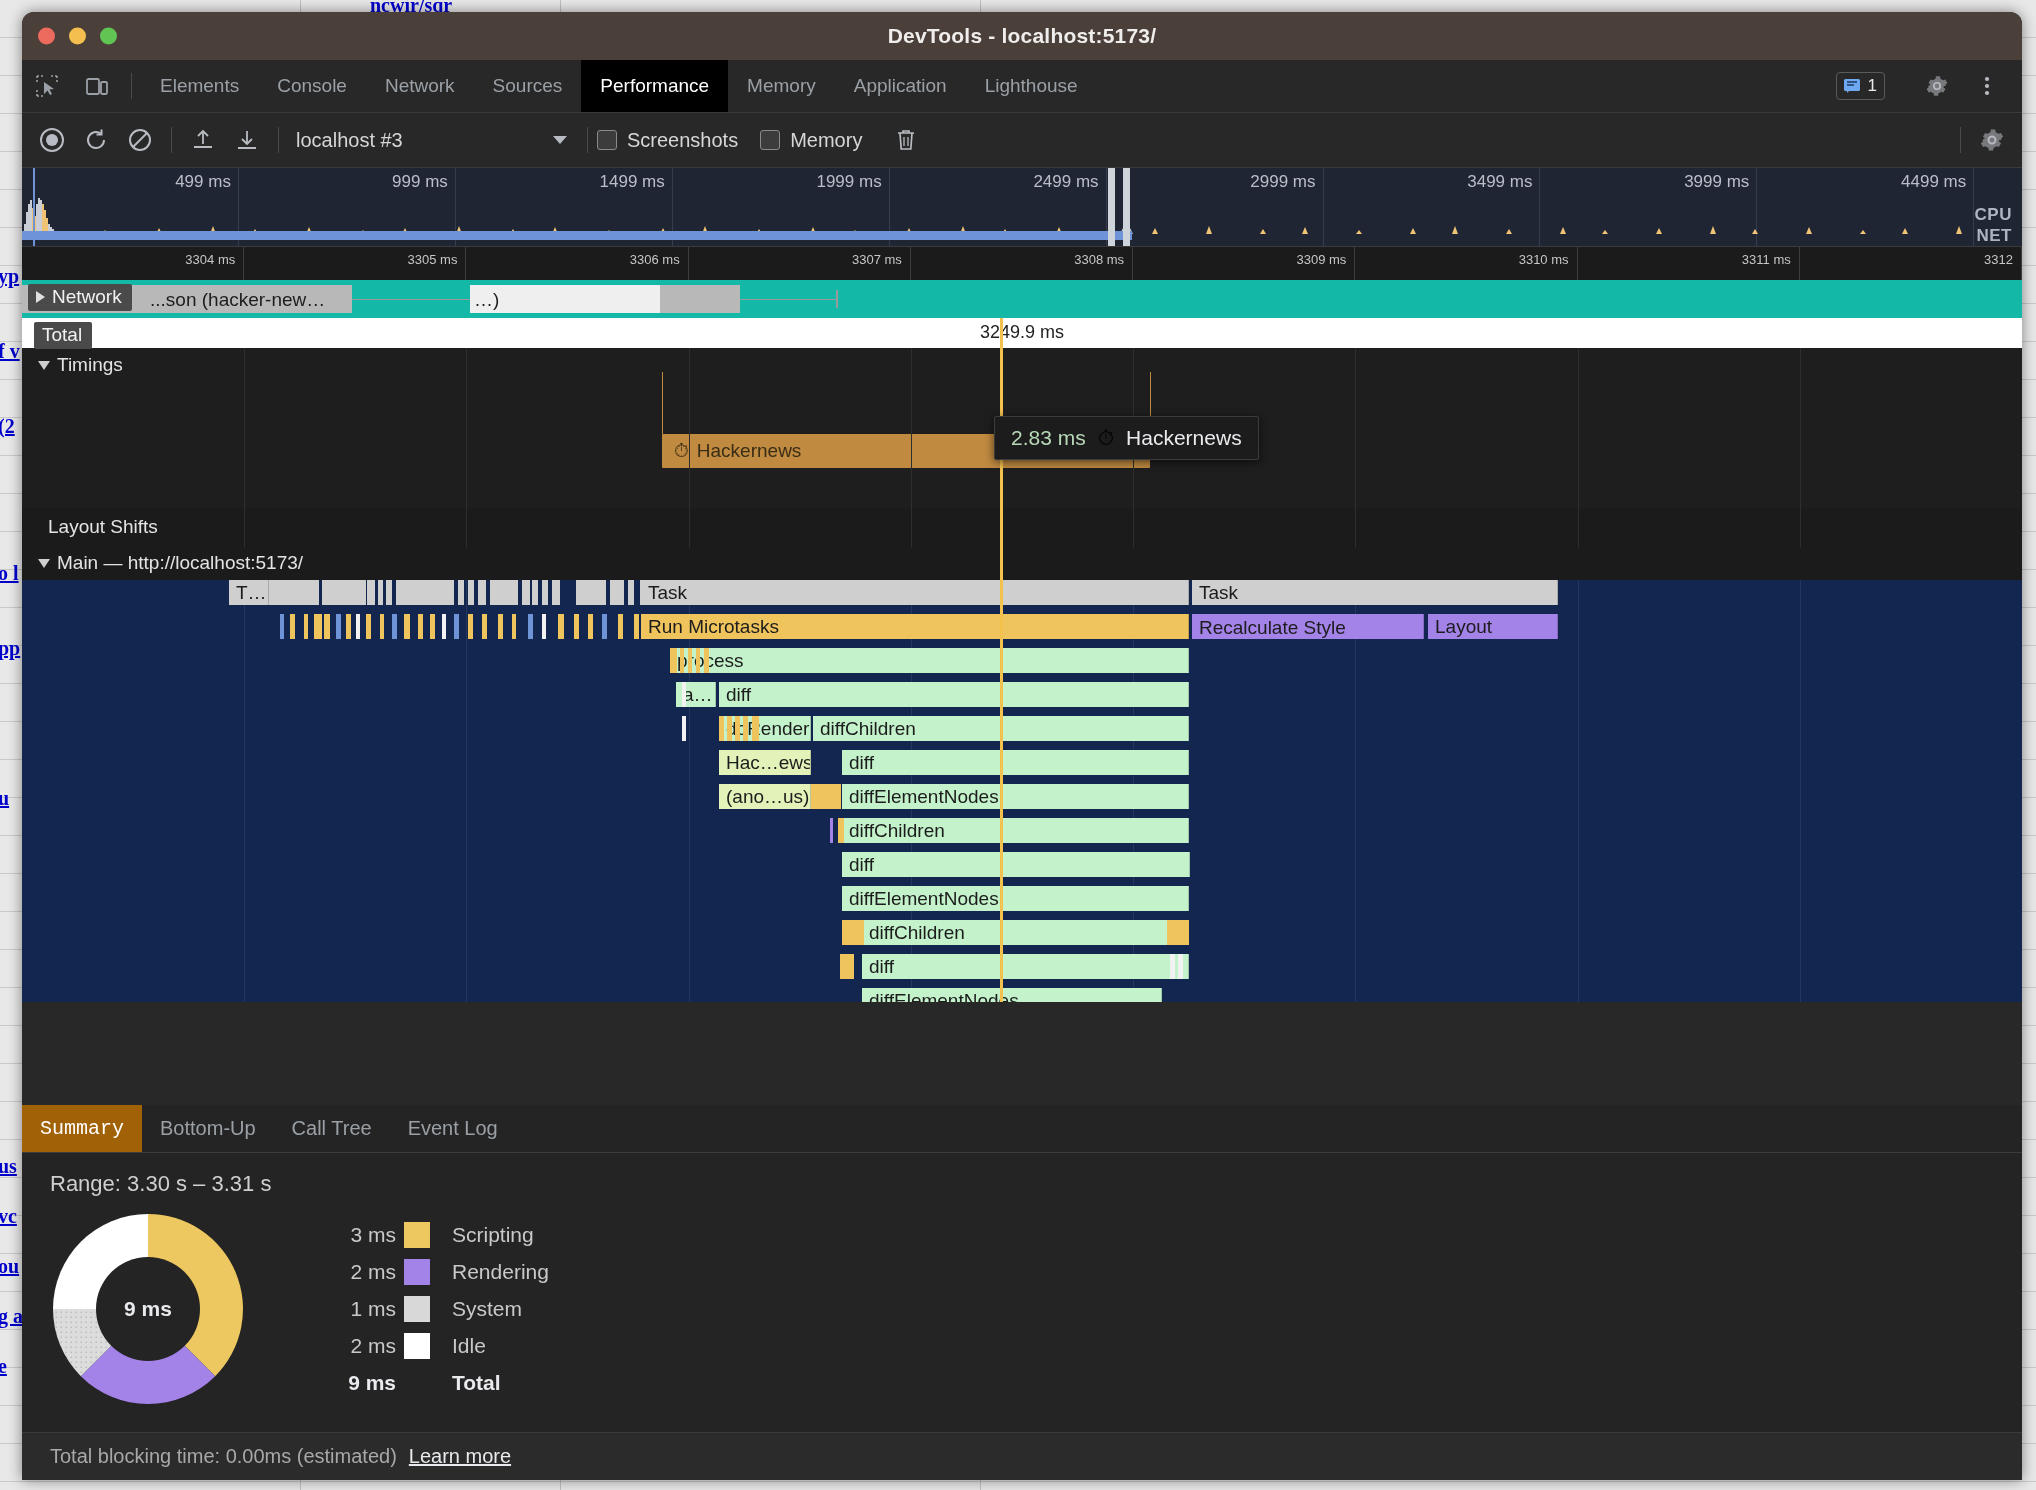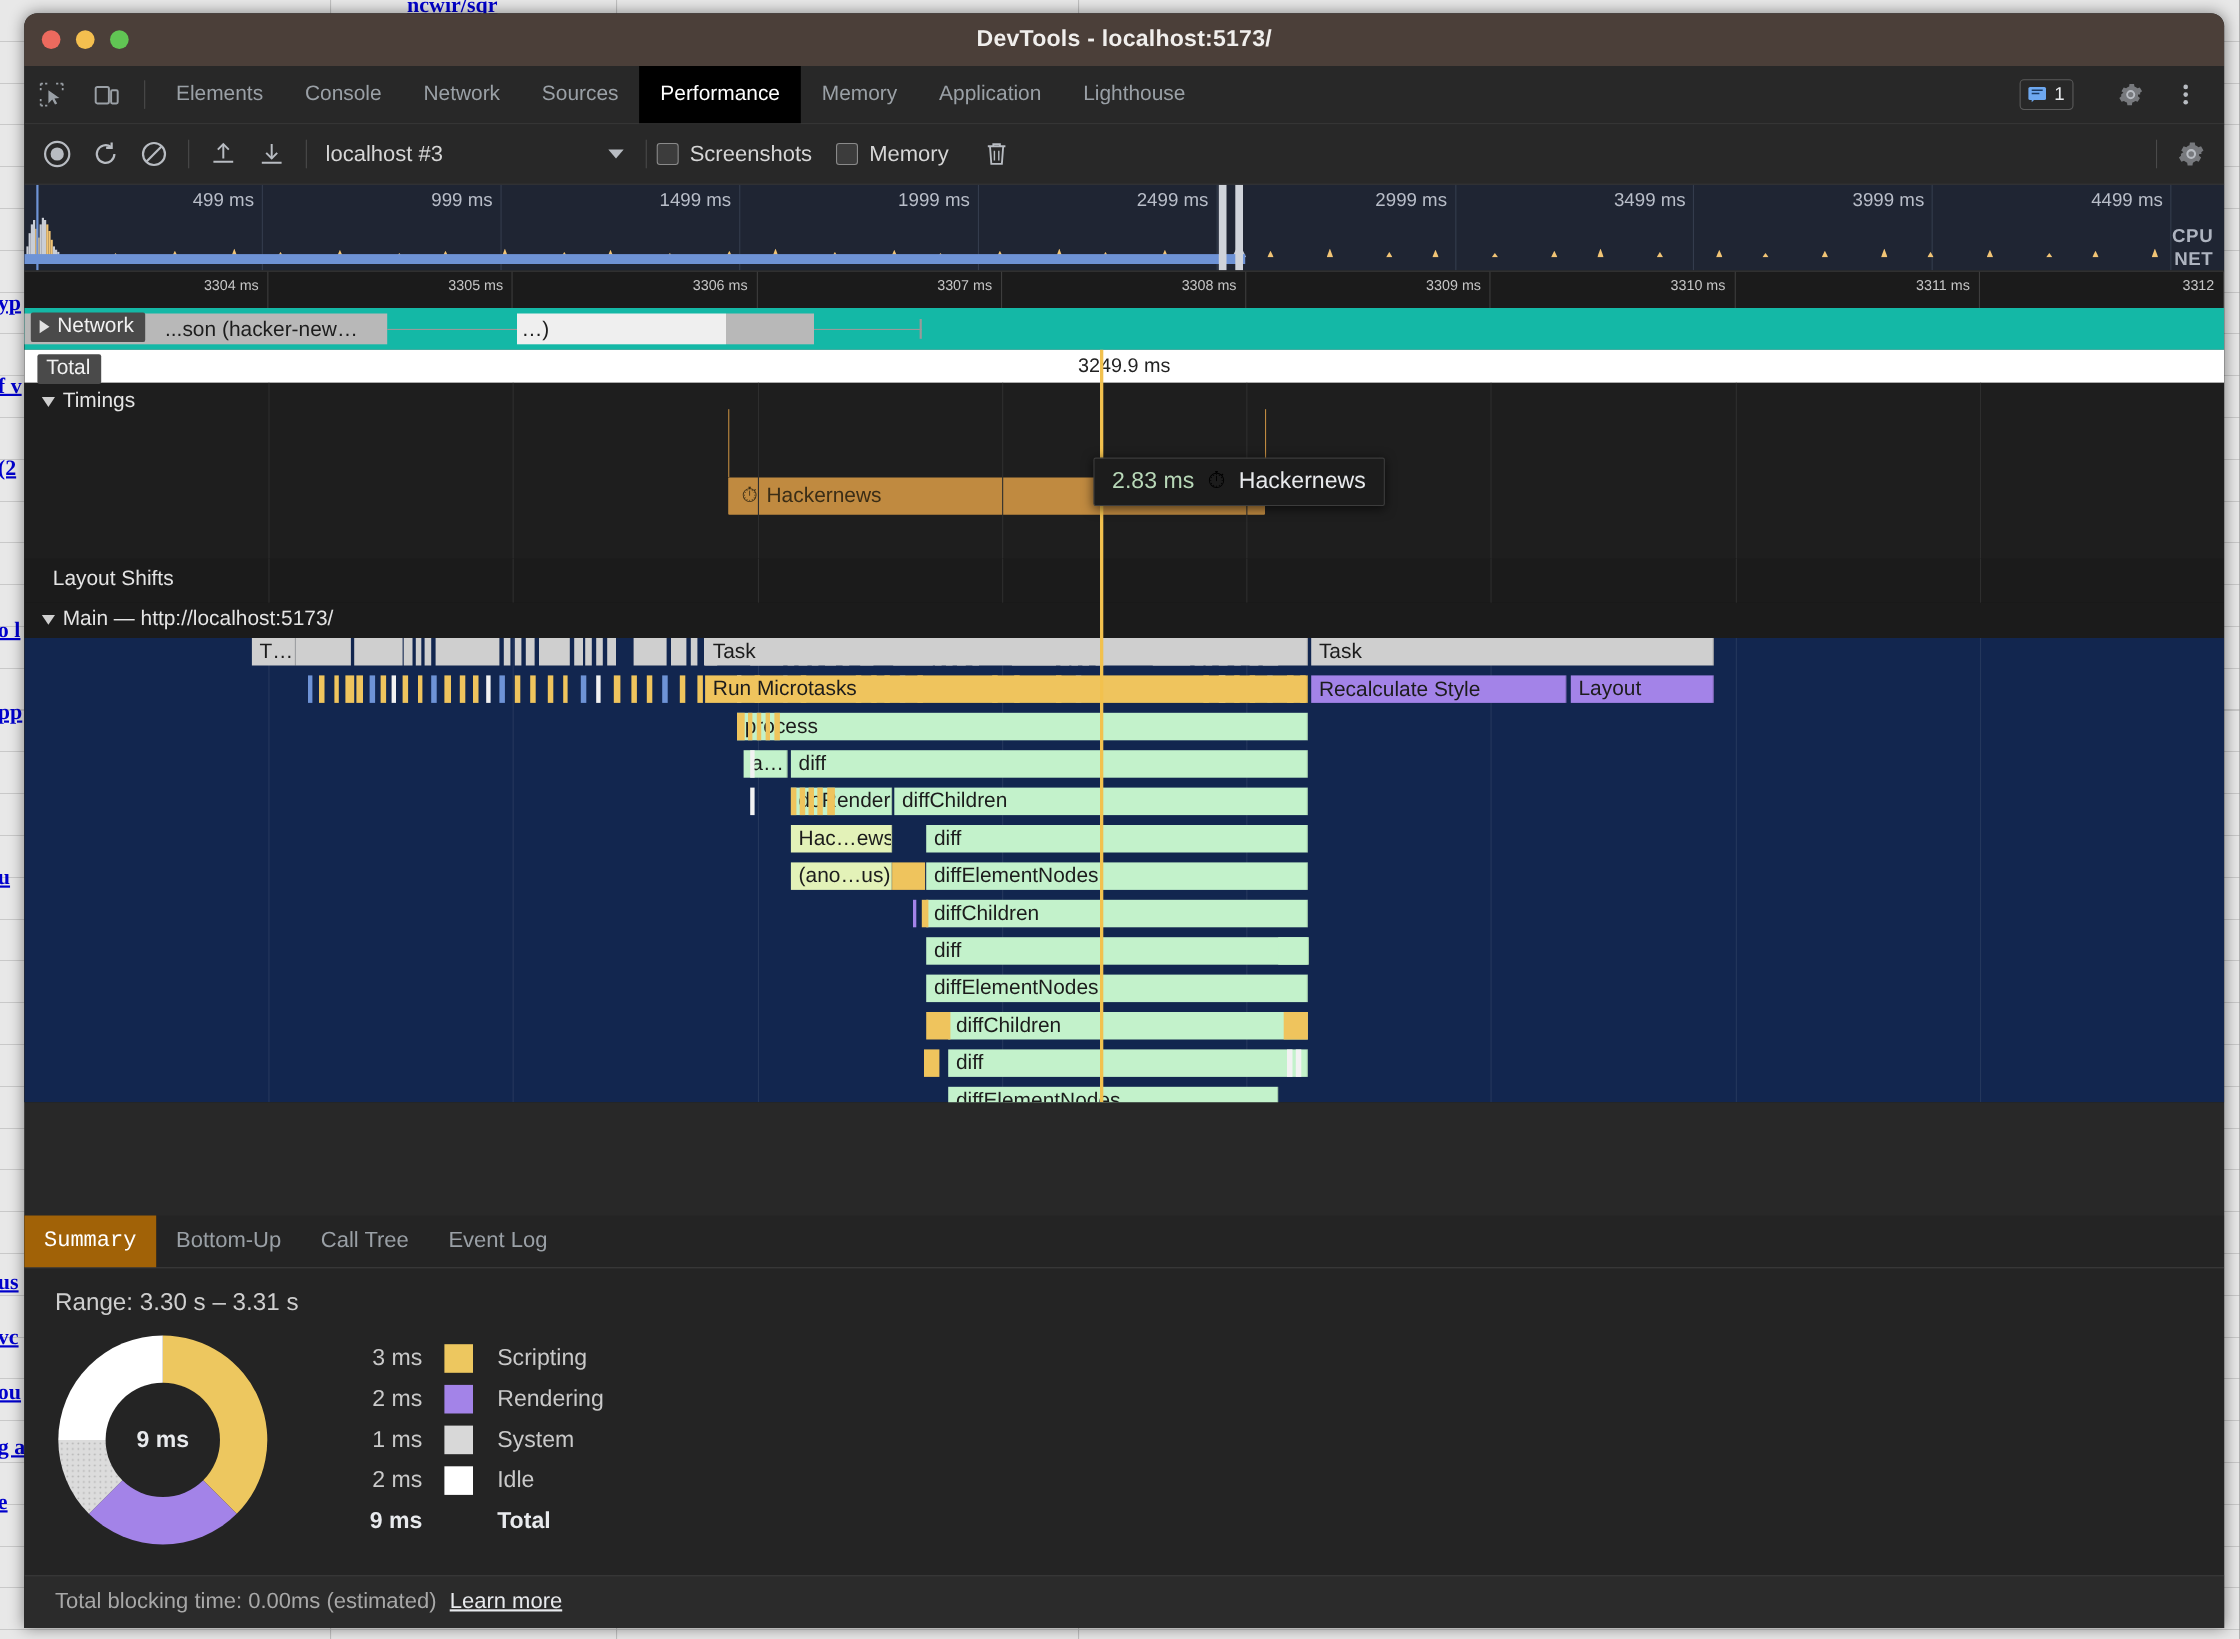--- a/index.html
+++ b/index.html
@@ -183,21 +183,21 @@
   .dtab.active { background:#a16207; color:#fff;font-family:Liberation Mono, monospace; }
   #rangeline { padding:18px 0 0 28px; color:#cfcfcf; font-size:22px; }
   #summaryBody { display:flex; align-items:center; padding:14px 0 0 28px; gap:80px; }
   #donutWrap { position:relative; width:196px; height:196px; }
   #donutCenter {
     position:absolute; left:50%; top:50%; transform:translate(-50%,-50%);
     color:#e8eaed; font-size:21px; font-weight:bold;
   }
   #legend { display:flex; flex-direction:column; gap:11px; }
   .lgrow { display:flex; align-items:center; font-size:21px; color:#c9c9c9; }
-  .lgval { width:78px; text-align:right; padding-right:20px; }
+  .lgval { width:78px; text-align:right; padding-right:8px; }
   .lgsw { width:26px; height:26px; margin-right:22px; }
   .lgname { color:#c9c9c9; }
   .lgrow.total .lgval, .lgrow.total .lgname { color:#e8eaed; font-weight:bold; }
   .lgrow.total .lgsw { visibility:hidden; }
   #statusbar {
     position:absolute; left:0; right:0; bottom:0; height:48px; background:#2b2b2b;
     display:flex; align-items:center; padding-left:28px; gap:12px; border-top:1px solid #3a3a3a;
   }
   #statusbar .txt { color:#a8a8a8; font-size:20px; }
   #statusbar .lnk { color:#e8eaed; font-size:20px; text-decoration:underline; cursor:pointer; }

